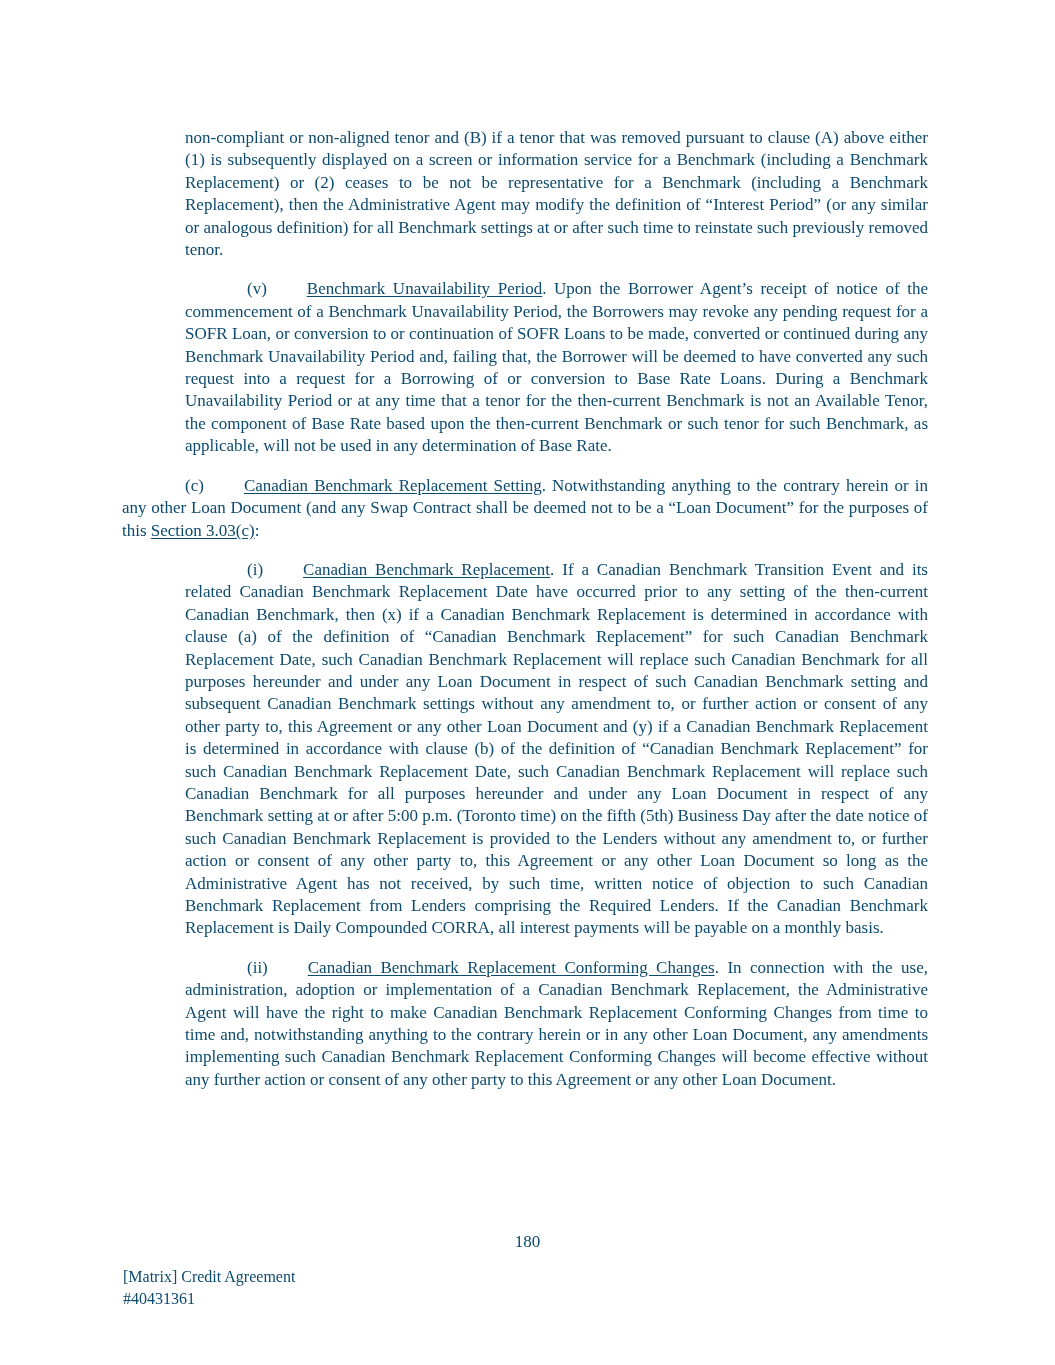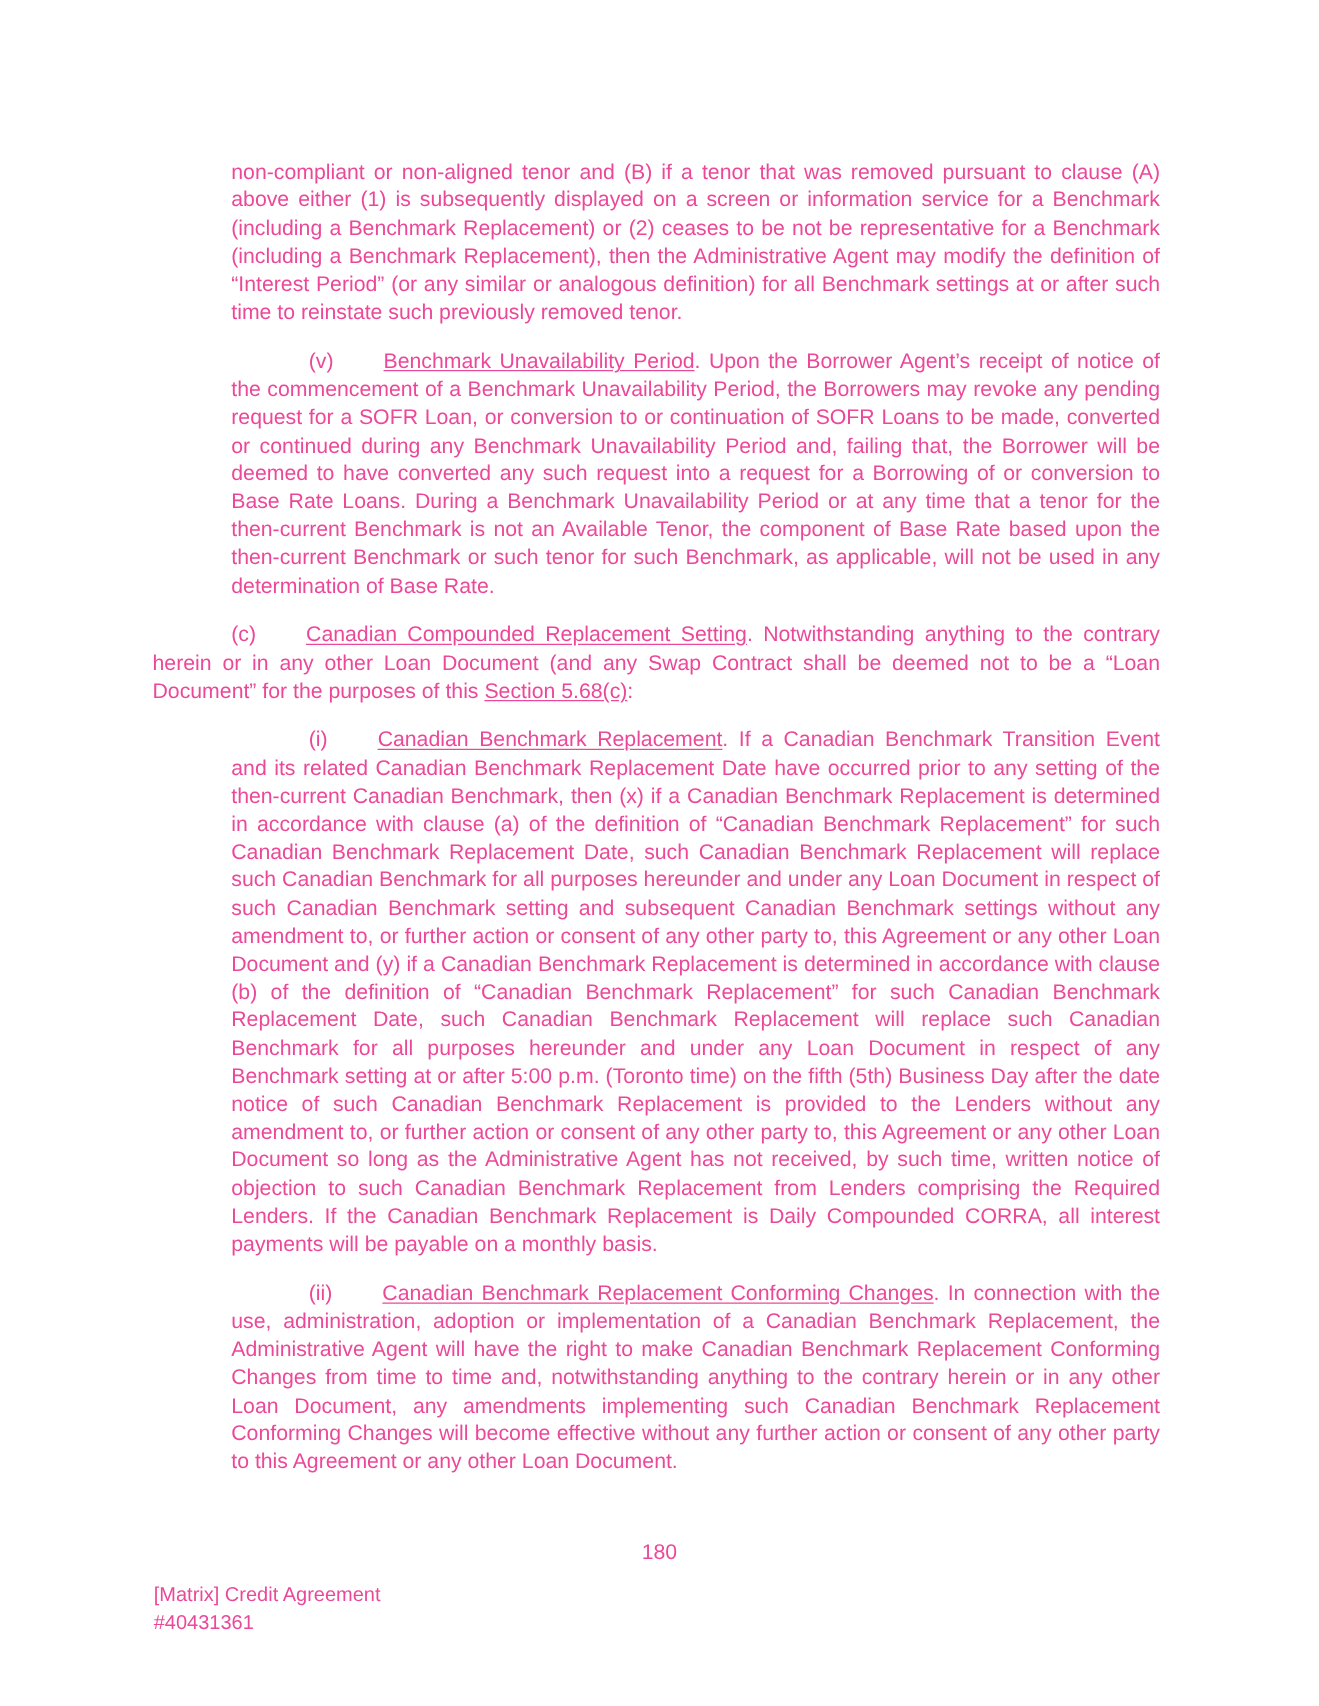--- a/index.html
+++ b/index.html
@@ -3,22 +3,22 @@
 <meta charset="utf-8">
 <style>
   * { margin: 0; padding: 0; box-sizing: border-box; }
   html, body { background: #ffffff; }
   .page {
     position: relative;
     width: 1055px;
     height: 1365px;
     background: #ffffff;
     overflow: hidden;
-    font-family: Liberation Sans, sans-serif;
-    color: #ec4899;
+    font-family: Liberation Serif, serif;
+    color: #0c4a6e;
     border-radius: 24px;
   }
   .text-block {
     position: absolute;
     left: 122px;
     top: 127px;
     width: 806px;
     font-size: 17px;
     line-height: 22.4px;
     text-align: justify;
@@ -50,21 +50,21 @@
 <body>
 
 <div class="page">
 
   <div class="text-block">
 
     <p class="para"><span>non-compliant or non-aligned tenor and (B) if a tenor that was removed pursuant to clause (A) above either (1) is subsequently displayed on a screen or information service for a Benchmark (including a Benchmark Replacement) or (2) ceases to be not be representative for a Benchmark (including a Benchmark Replacement), then the Administrative Agent may modify the definition of “Interest Period” (or any similar or analogous definition) for all Benchmark settings at or after such time to reinstate such previously removed tenor.</span></p>
 
     <p class="para sub"><span>(v)</span><span class="tab"></span><span class="uline">Benchmark Unavailability Period</span><span>.  Upon the Borrower Agent’s receipt of notice of the commencement of a Benchmark Unavailability Period, the Borrowers may revoke any pending request for a SOFR Loan, or conversion to or continuation of SOFR Loans to be made, converted or continued during any Benchmark Unavailability Period and, failing that, the Borrower will be deemed to have converted any such request into a request for a Borrowing of or conversion to Base Rate Loans.  During a Benchmark Unavailability Period or at any time that a tenor for the then-current Benchmark is not an Available Tenor, the component of Base Rate based upon the then-current Benchmark or such tenor for such Benchmark, as applicable, will not be used in any determination of Base Rate.</span></p>
 
-    <p class="para top-level"><span>(c)</span><span class="tab"></span><span class="uline">Canadian Compounded Replacement Setting</span><span>. Notwithstanding anything to the contrary herein or in any other Loan Document (and any Swap Contract shall be deemed not to be a “Loan Document” for the purposes of this </span><span class="uline">Section 5.68(c)</span><span>:</span></p>
+    <p class="para top-level"><span>(c)</span><span class="tab"></span><span class="uline">Canadian Benchmark Replacement Setting</span><span>. Notwithstanding anything to the contrary herein or in any other Loan Document (and any Swap Contract shall be deemed not to be a “Loan Document” for the purposes of this </span><span class="uline">Section 3.03(c)</span><span>:</span></p>
 
     <p class="para sub"><span>(i)</span><span class="tab"></span><span class="uline">Canadian Benchmark Replacement</span><span>. If a Canadian Benchmark Transition Event and its related Canadian Benchmark Replacement Date have occurred prior to any setting of the then-current Canadian Benchmark, then (x) if a Canadian Benchmark Replacement is determined in accordance with clause (a) of the definition of “Canadian Benchmark Replacement” for such Canadian Benchmark Replacement Date, such Canadian Benchmark Replacement will replace such Canadian Benchmark for all purposes hereunder and under any Loan Document in respect of such Canadian Benchmark setting and subsequent Canadian Benchmark settings without any amendment to, or further action or consent of any other party to, this Agreement or any other Loan Document and (y) if a Canadian Benchmark Replacement is determined in accordance with clause (b) of the definition of “Canadian Benchmark Replacement” for such Canadian Benchmark Replacement Date, such Canadian Benchmark Replacement will replace such Canadian Benchmark for all purposes hereunder and under any Loan Document in respect of any Benchmark setting at or after 5:00 p.m. (Toronto time) on the fifth (5th) Business Day after the date notice of such Canadian Benchmark Replacement is provided to the Lenders without any amendment to, or further action or consent of any other party to, this Agreement or any other Loan Document so long as the Administrative Agent has not received, by such time, written notice of objection to such Canadian Benchmark Replacement from Lenders comprising the Required Lenders. If the Canadian Benchmark Replacement is Daily Compounded CORRA, all interest payments will be payable on a monthly basis.</span></p>
 
     <p class="para sub"><span>(ii)</span><span class="tab"></span><span class="uline">Canadian Benchmark Replacement Conforming Changes</span><span>. In connection with the use, administration, adoption or implementation of a Canadian Benchmark Replacement, the Administrative Agent will have the right to make Canadian Benchmark Replacement Conforming Changes from time to time and, notwithstanding anything to the contrary herein or in any other Loan Document, any amendments implementing such Canadian Benchmark Replacement Conforming Changes will become effective without any further action or consent of any other party to this Agreement or any other Loan Document.</span></p>
 
   </div>
 
   <div class="page-number">180</div>
 
   <div class="doc-footer">

